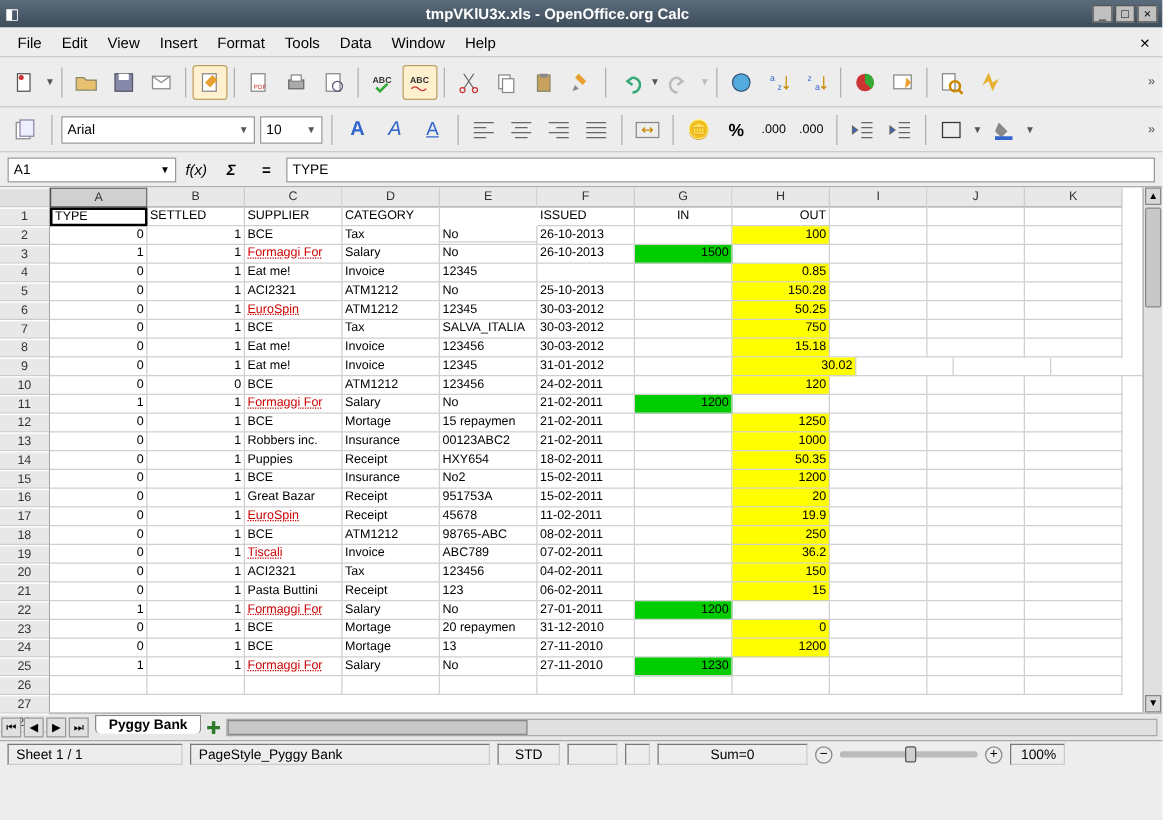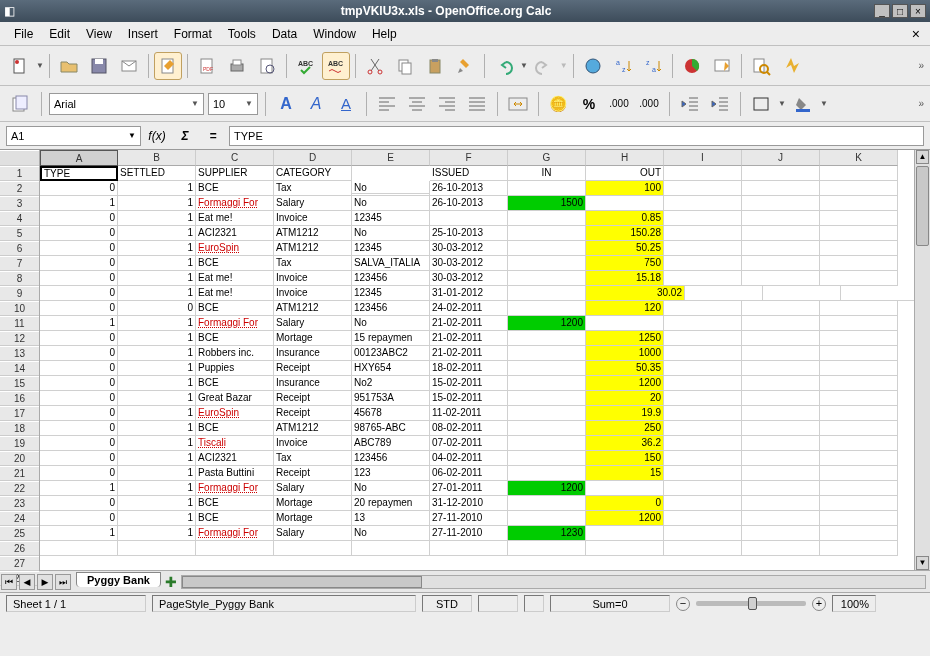--- a/index.html
+++ b/index.html
@@ -733,21 +733,21 @@
   </div>
   <div class="sheet-tab">Pyggy Bank</div>
   <span class="addtab">✚</span>
   <div class="hscroll">
       <div class="thumb"></div>
     </div>
 </div>
 
 <div class="statusbar">
   <span class="cellseg" style="width:140px">Sheet 1 / 1</span>
-  <span class="cellseg" style="width:264px">PageStyle_Pyggy Bank</span>
+  <span class="cellseg" style="width:240px">PageStyle_Pyggy Bank</span>
   <span class="cellseg" style="width:50px;text-align:center">STD</span>
   <span class="cellseg" style="width:40px"></span>
   <span class="cellseg" style="width:20px"></span>
   <span class="cellseg" style="width:120px;text-align:center">Sum=0</span>
   <span style="border:1px solid #888;border-radius:7px;width:14px;height:14px;text-align:center;line-height:11px">−</span>
   <div class="zoom-slider">
       <div class="knob"></div>
     </div>
   <span style="border:1px solid #888;border-radius:7px;width:14px;height:14px;text-align:center;line-height:11px">+</span>
   <span class="cellseg" style="width:44px;text-align:right">100%</span>

